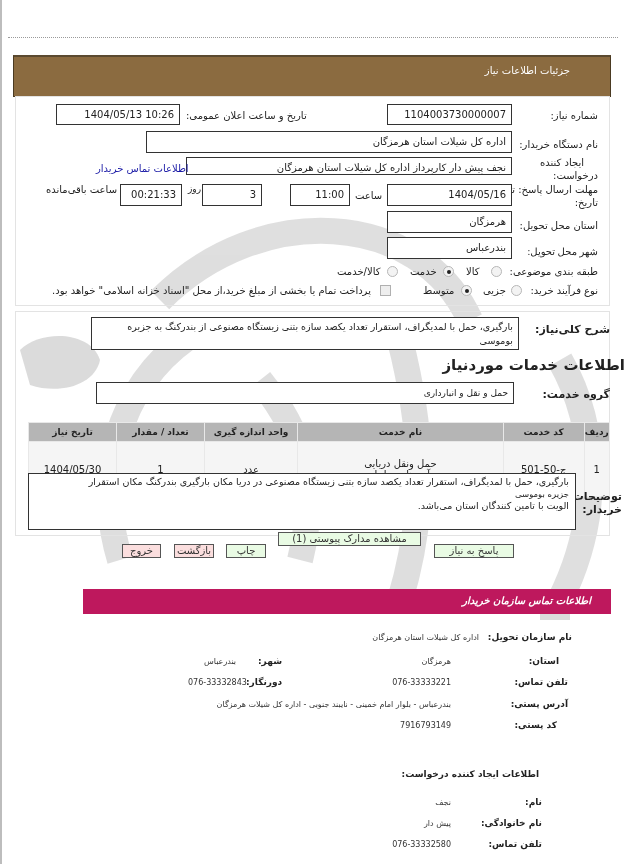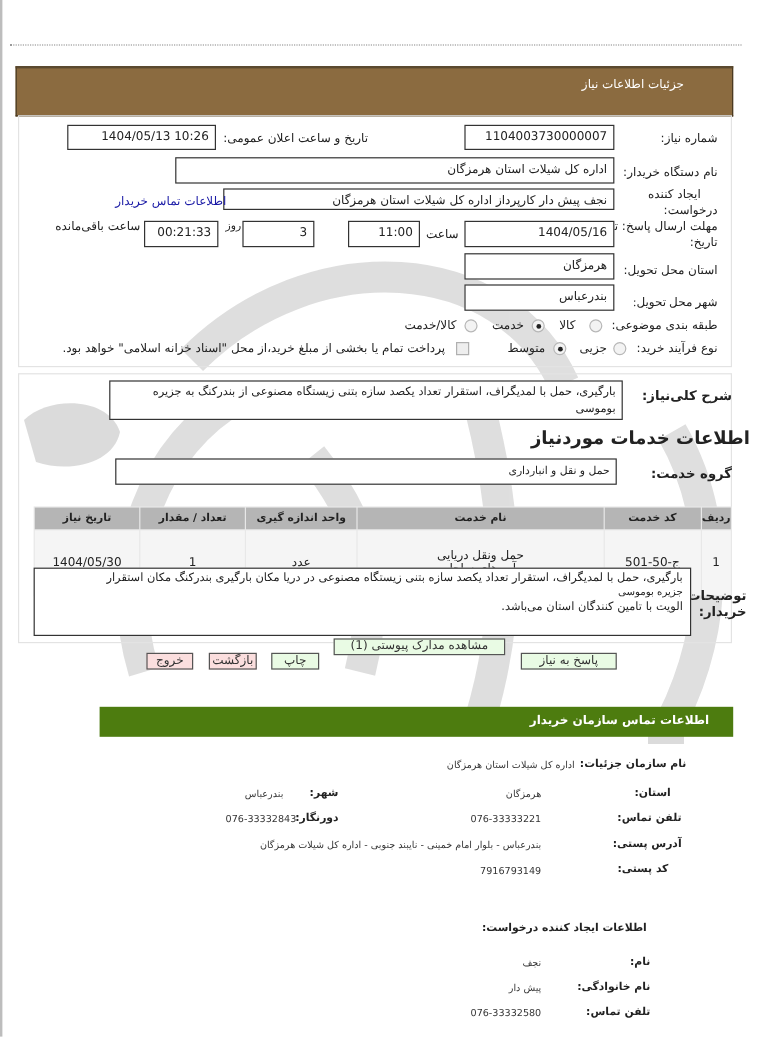--- a/index.html
+++ b/index.html
@@ -20,21 +20,21 @@
   .radio.on::after { content: ""; position: absolute; left: 3px; top: 3px; width: 4px; height: 4px; border-radius: 50%; background: #222; }
   .checkbox { position: absolute; width: 11px; height: 11px; border: 1px solid #b0b0b0; background: #eee; }
   .panel2 { position: absolute; left: 15px; top: 311px; width: 595px; height: 225px; border: 1px solid #e3e3e3; }
   .bold { font-weight: bold; }
   table.svc { position: absolute; left: 28px; top: 422px; width: 582px; border-collapse: separate; border-spacing: 1px; background: #e8e8e8; direction: rtl; }
   table.svc th { background: #b5b5b5; font-weight: bold; font-size: 9px; height: 18px; color: #222; }
   table.svc td { background: #f5f5f5; font-size: 10px; text-align: center; height: 30px; }
   .btn { position: absolute; height: 14px; font-size: 10px; text-align: center; border: 1px solid #555; line-height: 11px; cursor: pointer; color: #333; }
   .btn.green { background: #e9fbe4; }
   .btn.red { background: #fbdede; }
-  .header2 { position: absolute; left: 83px; top: 589px; width: 528px; height: 25px; background: #4d7c0f; }
+  .header2 { position: absolute; left: 83px; top: 589px; width: 528px; height: 25px; background: #be185d; font-style: italic; }
   .header2 span { position: absolute; right: 20px; top: 6px; color: #fff; font-weight: bold; font-size: 10px; }
   .c-lbl { position: absolute; font-size: 9px; font-weight: bold; color: #222; white-space: nowrap; }
   .c-val { position: absolute; font-size: 8px; color: #333; white-space: nowrap; }
 </style>
 </head>
 <body>
 
 <div class="left-edge"></div>
 <div class="dotted-line"></div>
 
@@ -145,21 +145,21 @@
   <div class="btn green" style="left:434px;top:544px;width:80px;">پاسخ به نیاز</div>
   <div class="btn green" style="left:278px;top:532px;width:143px;">مشاهده مدارک پیوستی (1)</div>
   <div class="btn green" style="left:226px;top:544px;width:40px;">چاپ</div>
   <div class="btn red" style="left:174px;top:544px;width:40px;">بازگشت</div>
   <div class="btn red" style="left:122px;top:544px;width:39px;">خروج</div>
 
   <div class="header2">
     <span>اطلاعات تماس سازمان خریدار</span>
   </div>
 
-  <span class="c-lbl" style="right:62px;top:632px;">نام سازمان جزئیات:</span>
+  <span class="c-lbl" style="right:62px;top:632px;">نام سازمان تحویل:</span>
   <span class="c-val" style="right:155px;top:633px;">اداره کل شیلات استان هرمزگان</span>
 
   <span class="c-lbl" style="right:75px;top:656px;">استان:</span>
   <span class="c-val" style="right:183px;top:657px;">هرمزگان</span>
   <span class="c-lbl" style="left:258px;top:656px;">شهر:</span>
   <span class="c-val" style="left:204px;top:657px;">بندرعباس</span>
 
   <span class="c-lbl" style="right:66px;top:677px;">تلفن تماس:</span>
   <span class="c-val" style="right:183px;top:678px;direction:ltr;">076-33333221</span>
   <span class="c-lbl" style="left:246px;top:677px;">دورنگار:</span>

